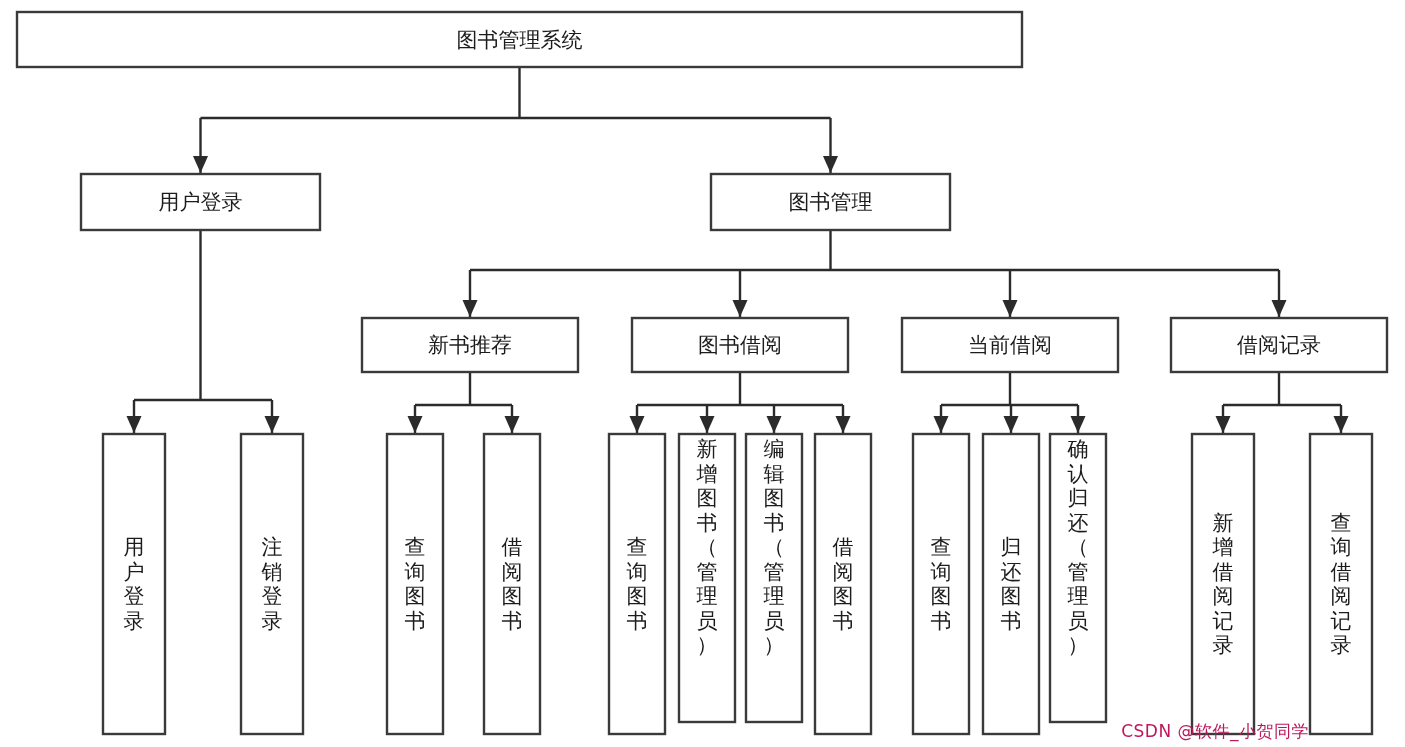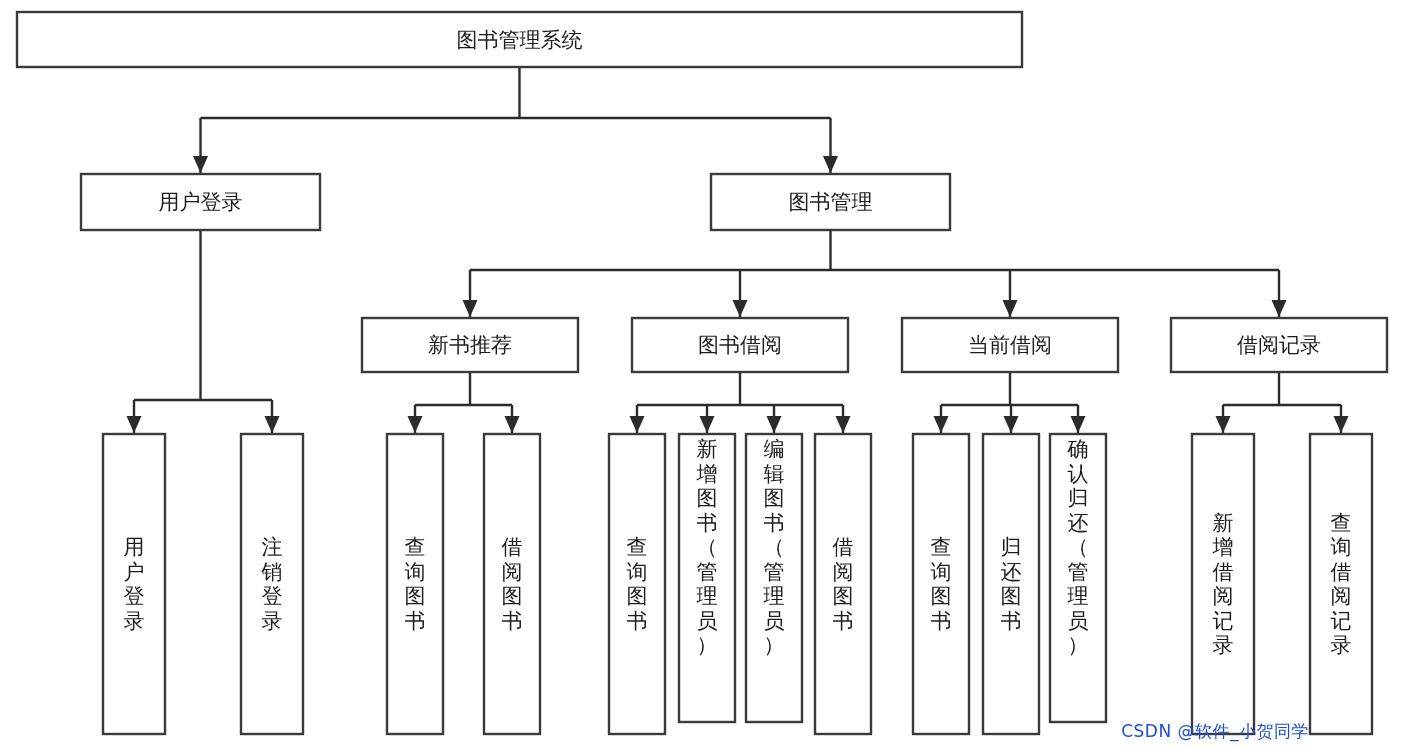--- a/index.html
+++ b/index.html
@@ -55,21 +55,21 @@
   .arrow-head {
     fill: #2b2b2b;
     stroke: none;
   }
   .watermark-text {
     position: absolute;
     right: 8px;
     bottom: 4px;
     font-family: "DejaVu Sans", "Liberation Sans", sans-serif;
     font-size: 17px;
-    color: #1d4ed8;
+    color: #be185d;
     white-space: nowrap;
     letter-spacing: 0.5px;
     pointer-events: none;
   }
 </style>
 </head>
 <body>
 
 <div id="diagram-root">
   <svg id="tree-svg" viewBox="0 0 1405 747" xmlns="http://www.w3.org/2000/svg">

